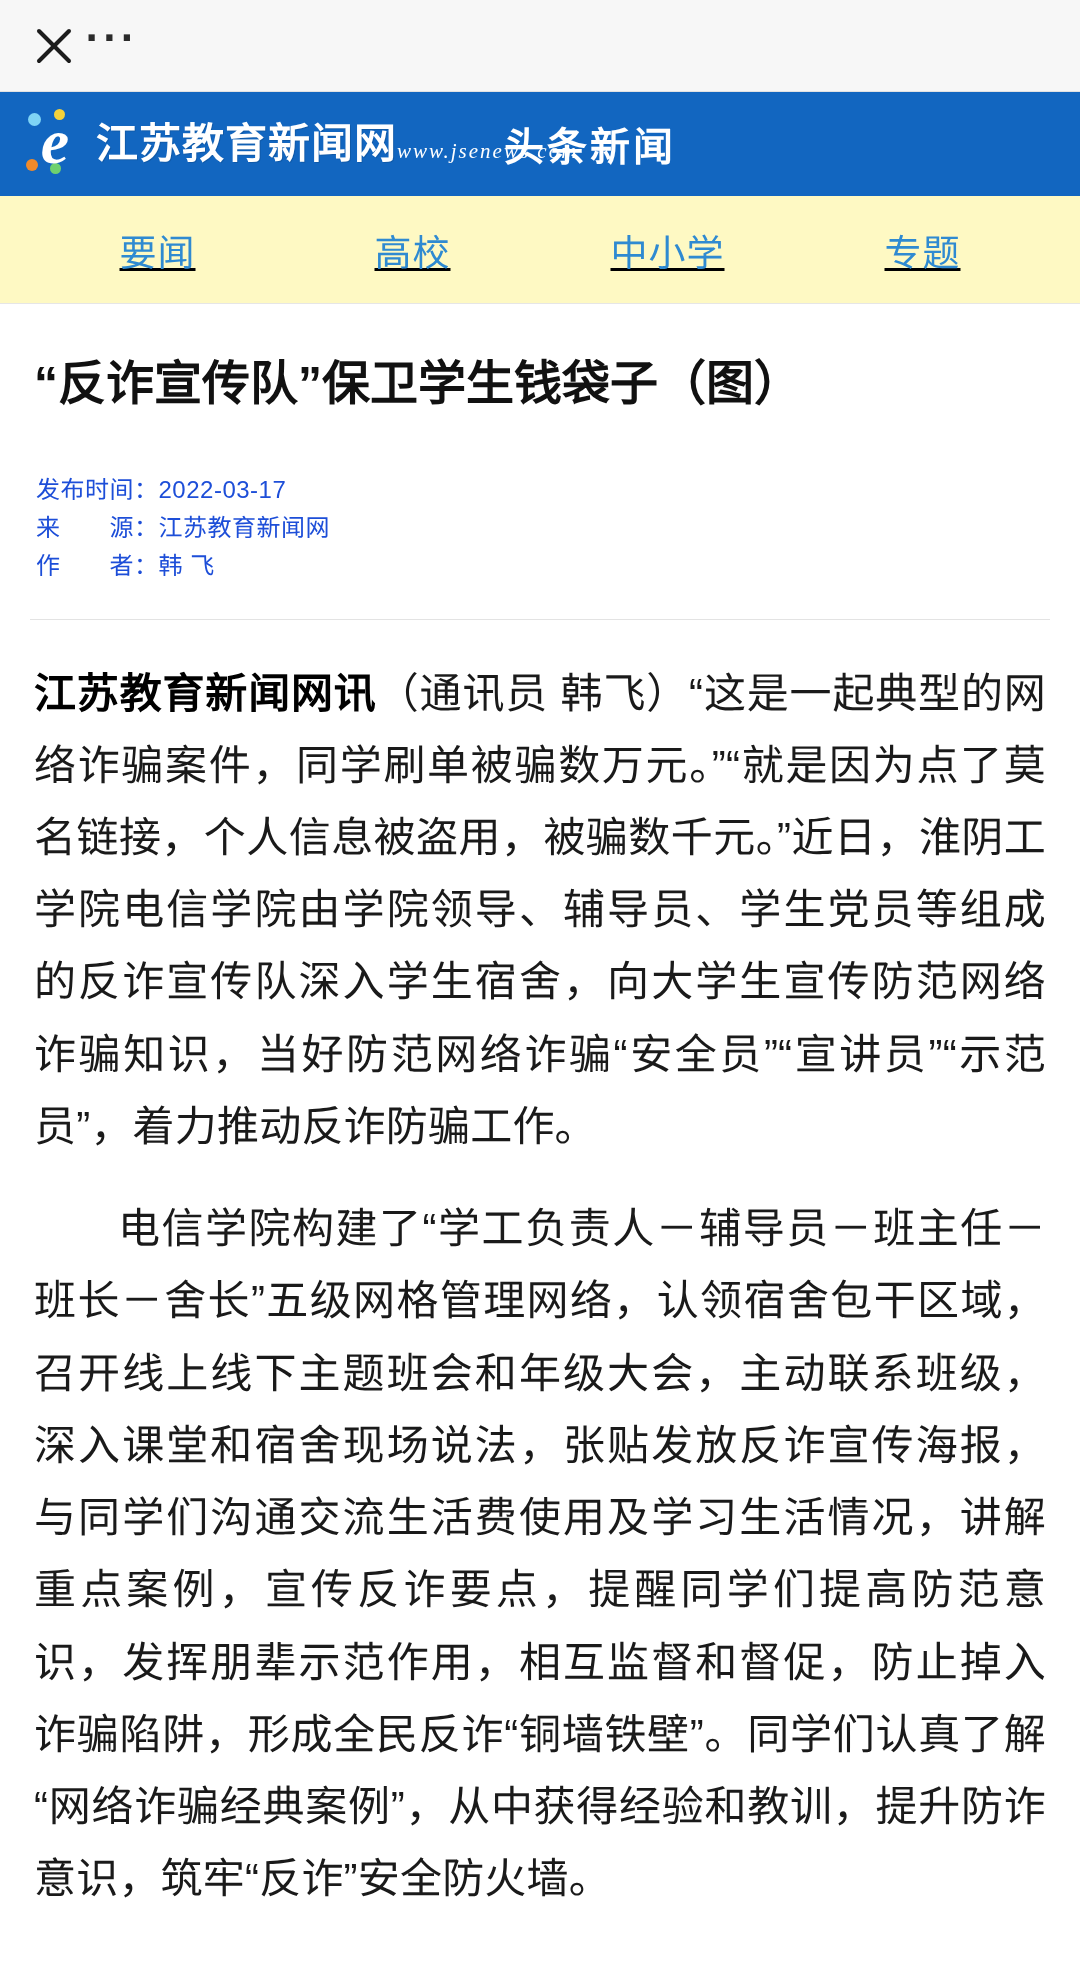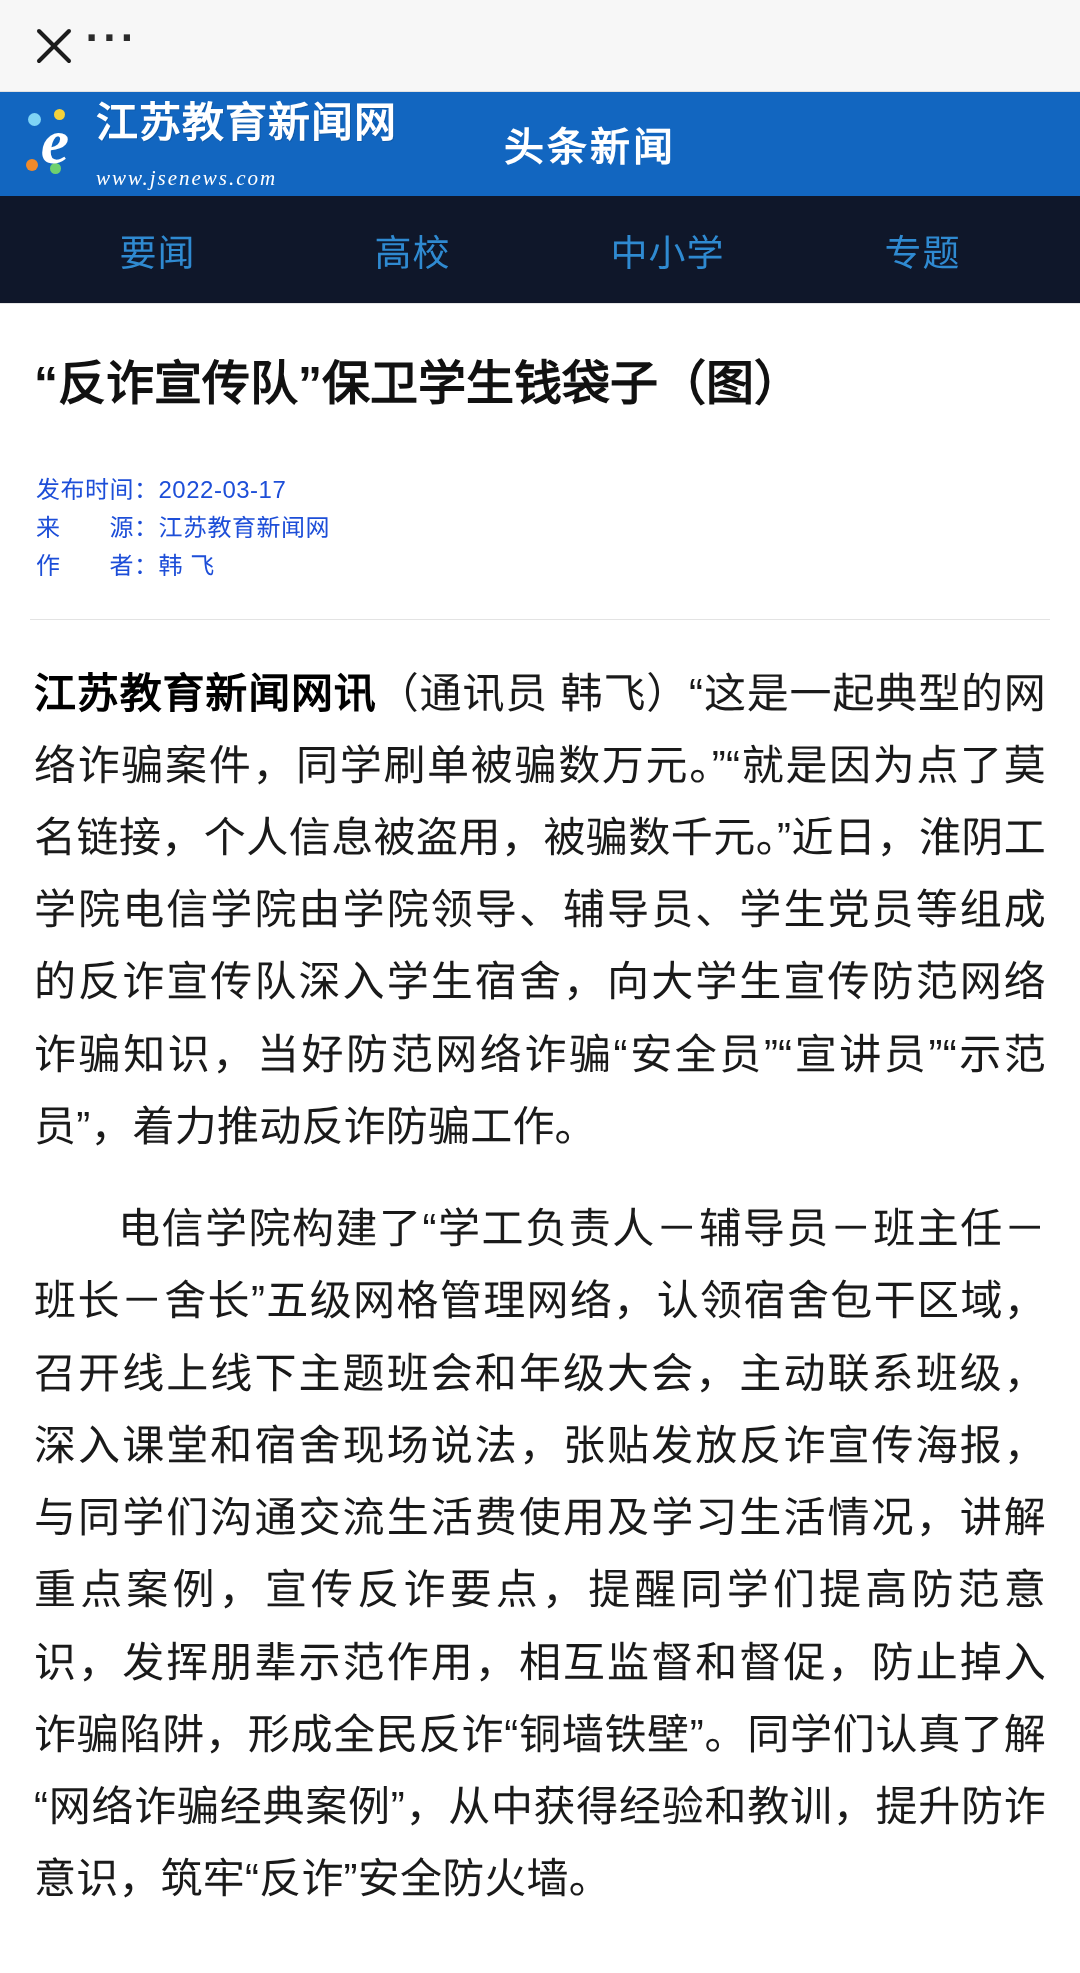--- a/index.html
+++ b/index.html
@@ -95,21 +95,21 @@
   }
   .logo-mark .dot {
     position: absolute;
     border-radius: 50%;
   }
   .logo-mark .dot.d1 { width: 13px; height: 13px; background: #7fd4f5; left: 6px;  top: 2px; }
   .logo-mark .dot.d2 { width: 11px; height: 11px; background: #f5d23a; left: 32px; top: -2px; }
   .logo-mark .dot.d3 { width: 12px; height: 12px; background: #f08a2a; left: 4px;  top: 48px; }
   .logo-mark .dot.d4 { width: 11px; height: 11px; background: #6fd16f; left: 28px; top: 52px; }
 
-  .logo-text { display: flex; flex-direction: column; justify-content: center; }
+  .logo-text { display: flex; flex-direction: row; justify-content: center; }
   .logo-text .cn {
     font-size: 42px;
     font-weight: 700;
     color: #ffffff;
     letter-spacing: 1px;
     font-family: "DejaVu Sans", "Liberation Sans", sans-serif;
     line-height: 48px;
     text-shadow: 1px 1px 0 rgba(0,0,0,.12);
   }
   .logo-text .url {
@@ -131,24 +131,25 @@
     letter-spacing: 3px;
     pointer-events: none;
   }
   .header-title span { margin-left: 100px; }
 
   
   .nav-tabs {
     display: flex;
     align-items: center;
     height: 108px;
-    background: #0f172a;
+    background: #fef9c3;
     border-bottom: 1px solid #e6e6e6;
     padding: 0 30px;
     box-sizing: border-box;
+    text-decoration: underline;
   }
   .nav-tab {
     flex: 1 1 0;
     text-align: center;
     font-size: 37px;
     color: #2f8ad1;
     letter-spacing: 1px;
     cursor: pointer;
     white-space: nowrap;
   }

